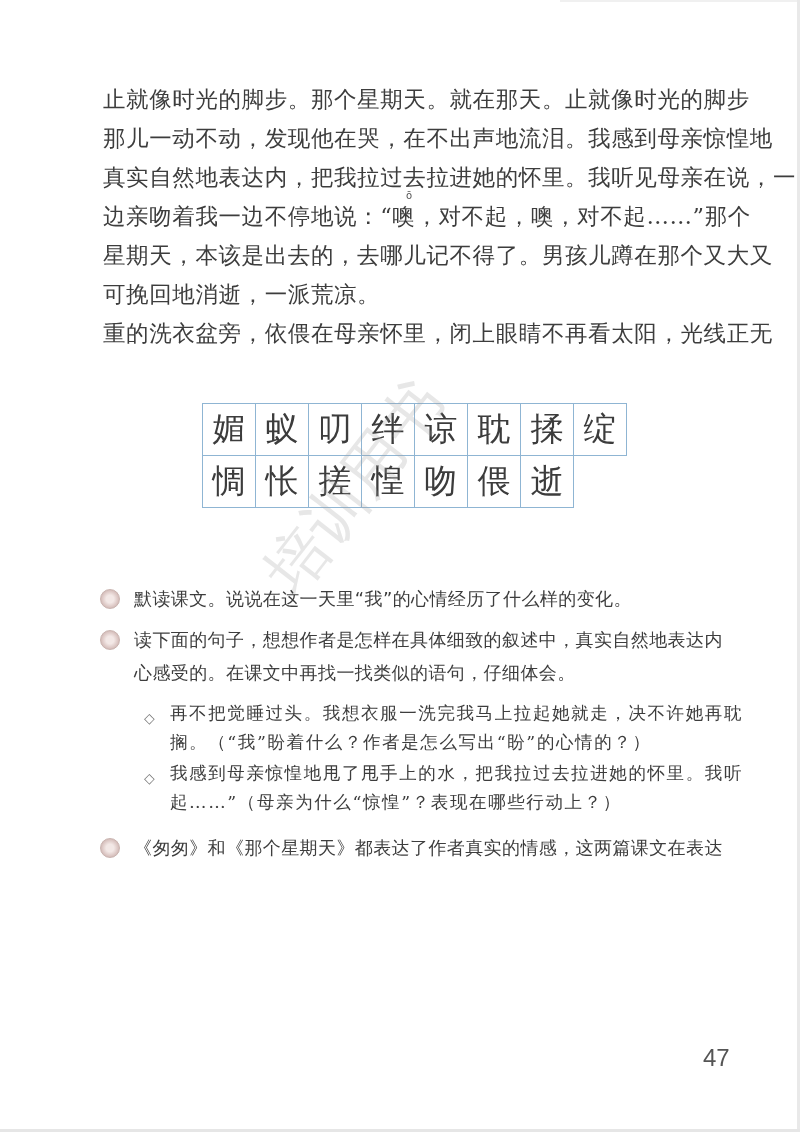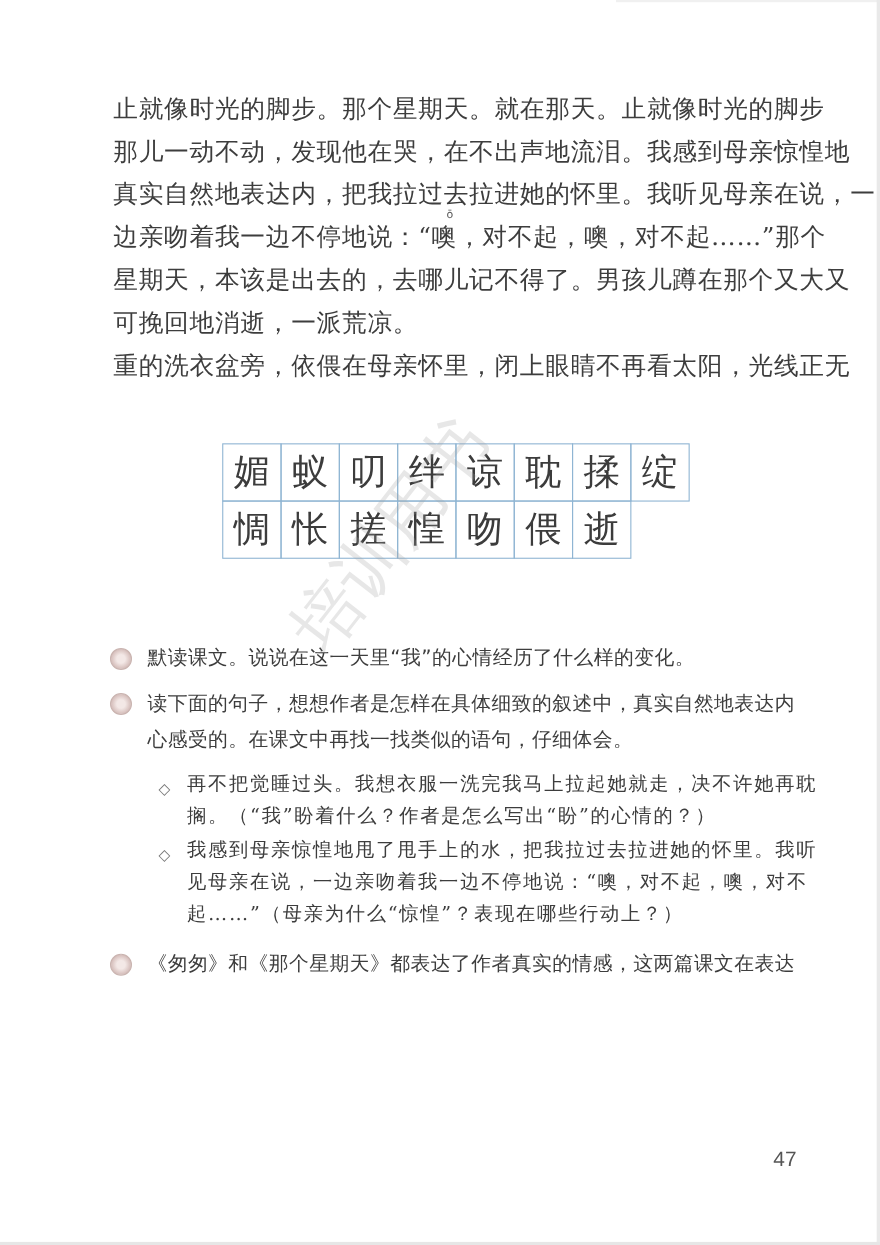--- a/index.html
+++ b/index.html
@@ -47,21 +47,21 @@
   }
   .q1 { margin-bottom:8px; }
   .q2 { margin-bottom:6px; }
   .sub { position:relative; padding-left:28px; margin-left:8px; font-size:17.5px; line-height:29px;
          color:#3d3d3d; font-family:"DejaVu Serif", serif; letter-spacing:1.6px; }
   .sub .line { display:block; white-space:nowrap; }
   .diamond { position:absolute; left:2px; top:5px; font-size:14px; color:#777; font-family:"DejaVu Sans", sans-serif; }
   .sub1 { margin-top:10px; }
   .sub2 { margin-top:2px; margin-bottom:14px; }
 
-  .page-number { position:absolute; left:703px; top:1044px; font-size:19px; color:#555;
+  .page-number { position:absolute; left:703px; top:1044px; font-size:24px; color:#555;
                  font-family:"Liberation Sans", sans-serif; }
 </style>
 </head>
 <body>
 
 <div class="top-rule"></div>
 <div class="page-edge-right"></div>
 <div class="page-edge-bottom"></div>
 
 <div class="passage">
@@ -113,21 +113,20 @@
     <span class="line">心感受的。在课文中再找一找类似的语句，仔细体会。</span>
 
     <div class="sub sub1">
       <span class="diamond">◇</span>
       <span class="line">再不把觉睡过头。我想衣服一洗完我马上拉起她就走，决不许她再耽</span>
       <span class="line">搁。（“我”盼着什么？作者是怎么写出“盼”的心情的？）</span>
     </div>
     <div class="sub sub2">
       <span class="diamond">◇</span>
       <span class="line">我感到母亲惊惶地甩了甩手上的水，把我拉过去拉进她的怀里。我听</span>
-      <span class="line">见母亲在说，一边亲吻着我一边不停地说：“噢，对不起，噢，对不</span>
       <span class="line">起……”（母亲为什么“惊惶”？表现在哪些行动上？）</span>
     </div>
   </div>
 
   <div class="q q3">
     <span class="q-marker"></span>
     <span class="line">《匆匆》和《那个星期天》都表达了作者真实的情感，这两篇课文在表达</span>
   </div>
 </div>
 

